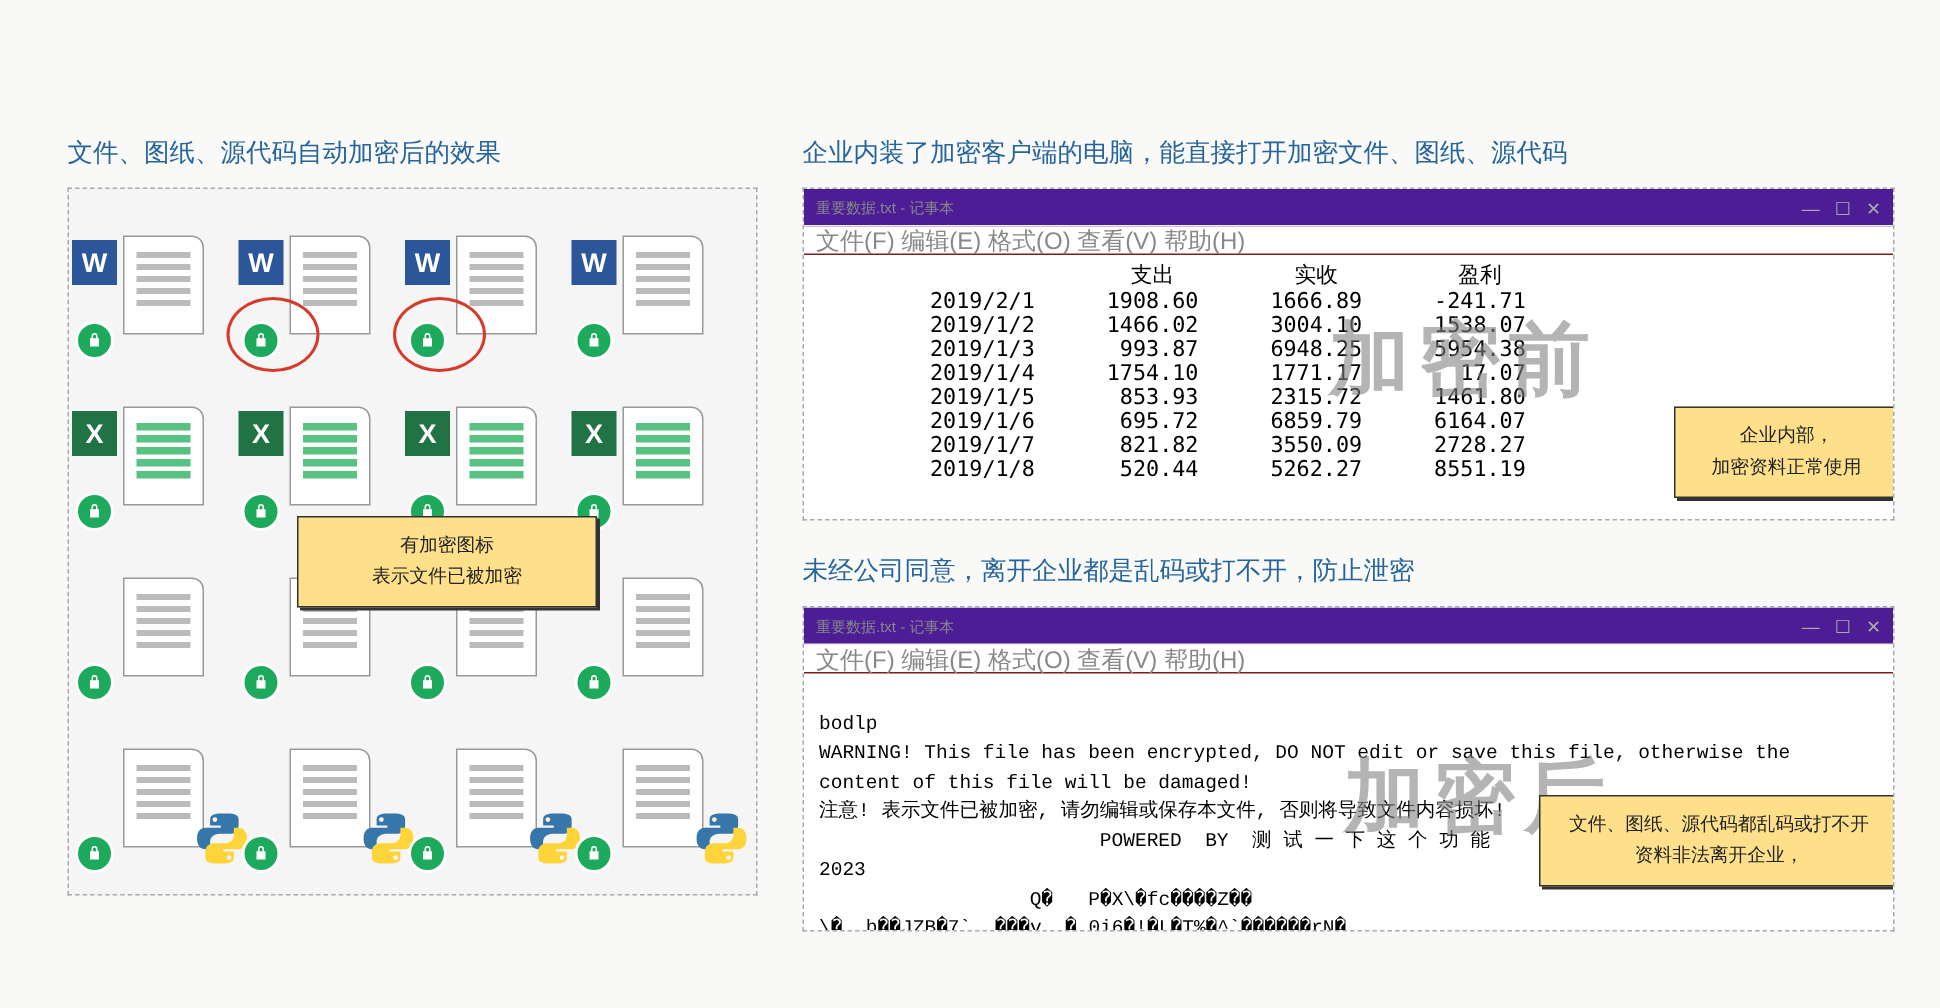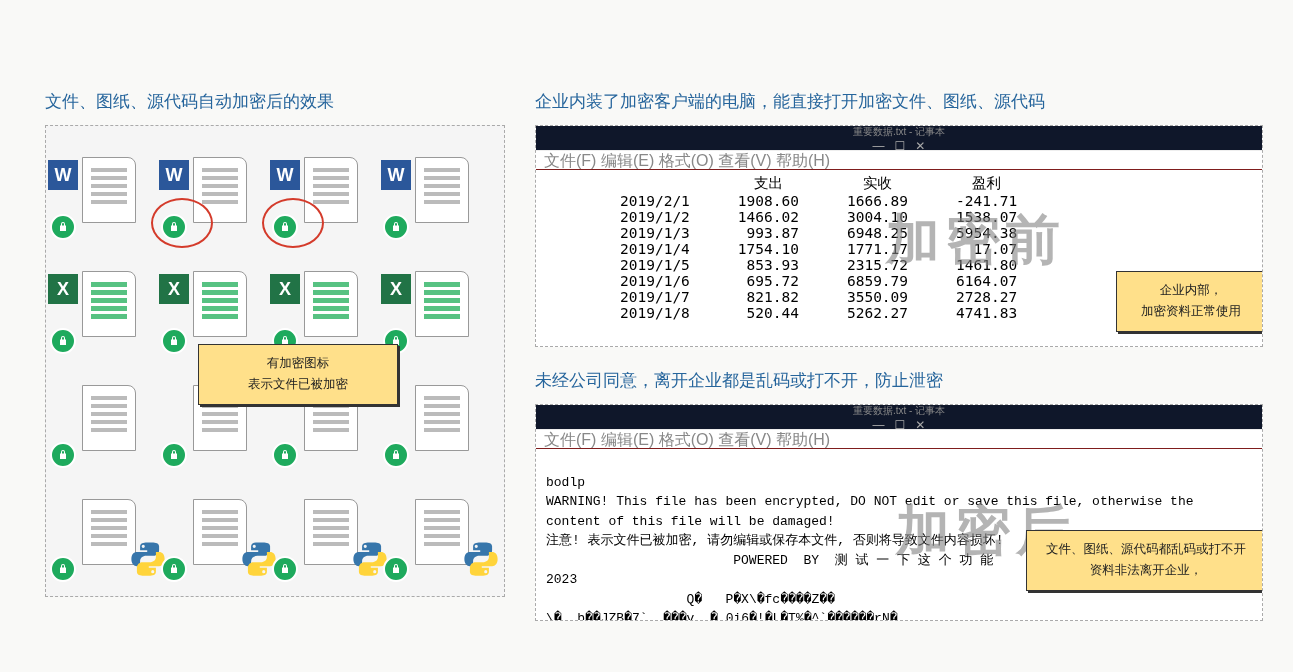--- a/index.html
+++ b/index.html
@@ -136,29 +136,28 @@
     position: relative;
     background: #fff;
     border: 1px dashed #aaa;
     padding: 0;
     overflow: hidden;
   }
   .right-box-1 { height: 220px; margin-bottom: 22px; }
   .right-box-2 { height: 215px; }
   .notepad-title {
     height: 22px;
-    background: #0f172a;
+    background: #4c1d95;
     font-size: 10px;
     color: #888;
     padding: 2px 8px 0 8px;
     display: flex;
     align-items: center;
-    justify-content: center;
+    justify-content: space-between;
     border-bottom: 1px solid #eee;
-    flex-direction: column;
   }
   .win-ctrl { display: flex; gap: 10px; color: #aaa; font-size: 12px; }
   .notepad-menu {
     height: 18px;
     font-size: 16px;
     color: #888;
     padding: 0 8px;
     border-bottom: 1px solid #7f1d1d;
   }
   .data-table {
@@ -431,21 +430,21 @@
           <tr>
             <td>2019/1/7</td>
             <td>821.82</td>
             <td>3550.09</td>
             <td>2728.27</td>
           </tr>
           <tr>
             <td>2019/1/8</td>
             <td>520.44</td>
             <td>5262.27</td>
-            <td>4741.83</td>
+            <td>8551.19</td>
           </tr>
         </tbody>
     </table>
     <div class="watermark wm1">加密前</div>
     <div class="yellow-callout callout-right-1">
       <div>企业内部，</div>
       <div>加密资料正常使用</div>
     </div>
   </div>
 

